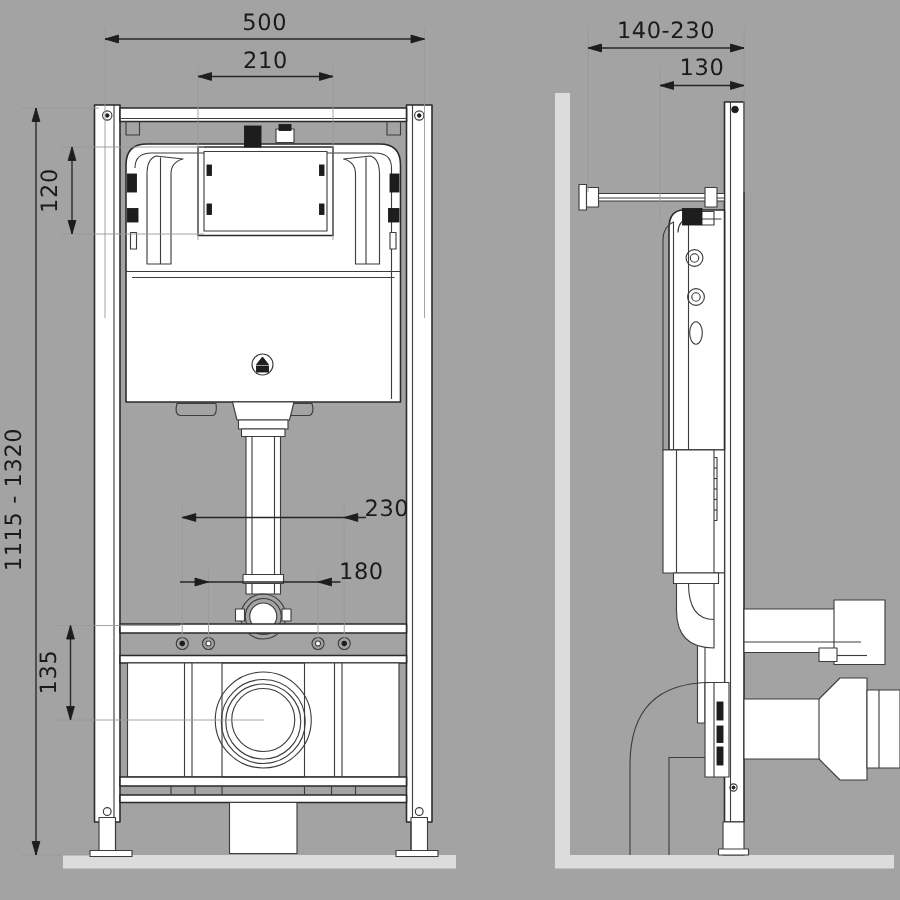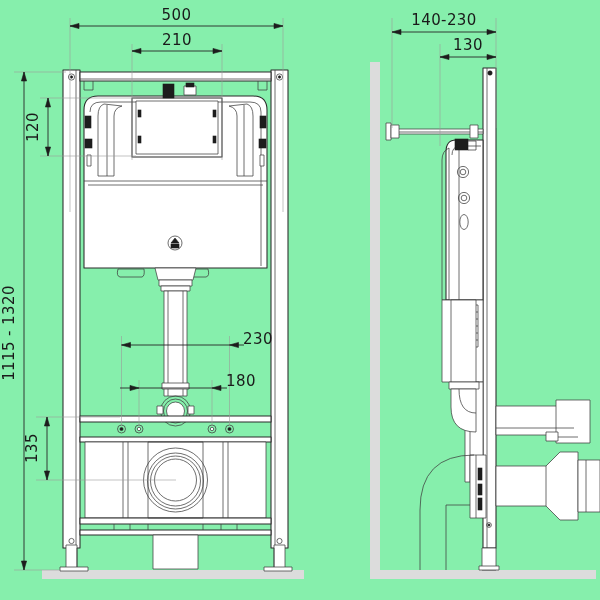--- a/index.html
+++ b/index.html
@@ -2,21 +2,21 @@
 <html><head>
 <meta charset="utf-8">
 <title>Technical Drawing</title>
 <style>
   html,body{margin:0;padding:0;background:#ffffff;}
   body{
     width:600px;height:600px;overflow:hidden;
     font-family:"DejaVu Sans","Liberation Sans",sans-serif;
     color:#1a1a1a;
   }
-  #sheet{position:relative;width:600px;height:600px;background:#86efac;}
+  #sheet{position:relative;width:600px;height:600px;background:#a3a3a3;}
   svg#drawing{position:absolute;left:0;top:0;width:600px;height:600px;display:block;}
   .dimtext{
     font-family:"DejaVu Sans","Liberation Sans",sans-serif;
     font-size:15px;fill:#1a1a1a;letter-spacing:0.4px;
   }
   .dimtext-v{
     font-family:"DejaVu Sans","Liberation Sans",sans-serif;
     font-size:15px;fill:#1a1a1a;letter-spacing:0.4px;
   }
   .thin{stroke:#9a9a9a;stroke-width:.6;fill:none;}

